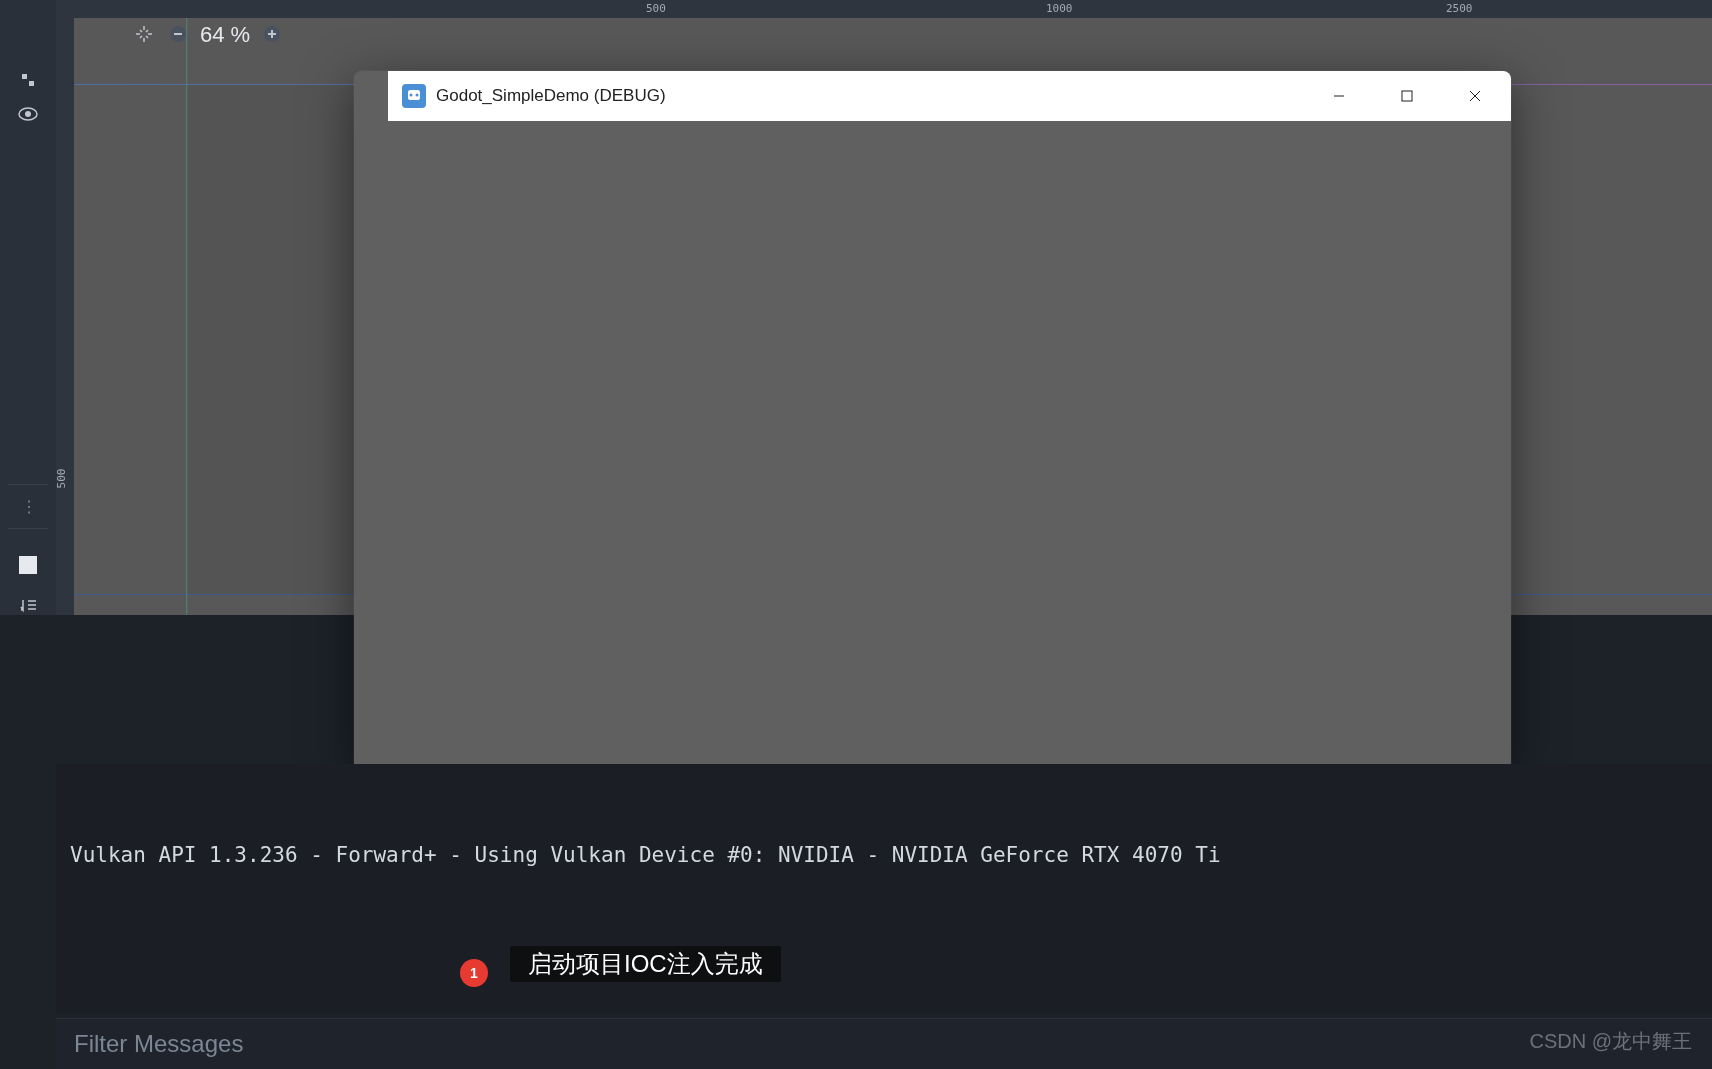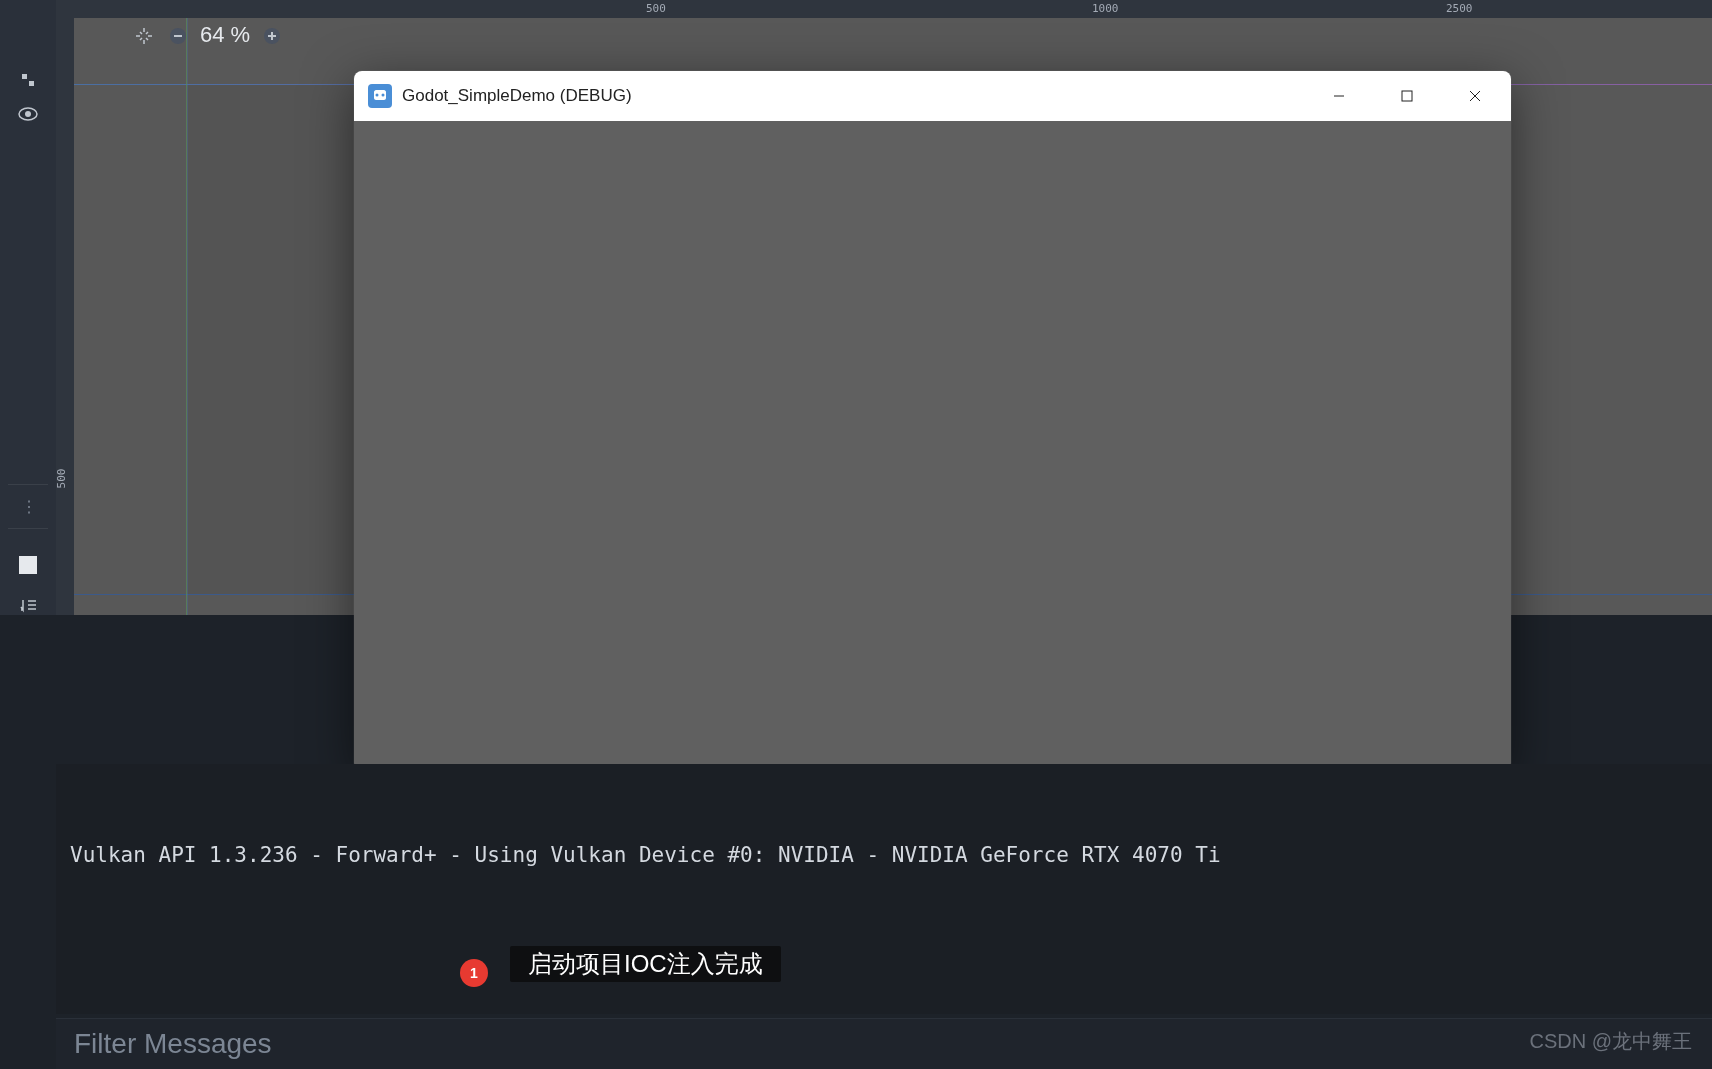--- a/index.html
+++ b/index.html
@@ -41,39 +41,40 @@
       background: #2f353e; color: #a4abb6; font-size: 11px;
       font-family: monospace;
     }
     .ruler-mark-l {
       position: absolute; left: -4px; transform: rotate(-90deg);
       transform-origin: center;
     }
 
     .zoom-controls {
       position: absolute; left: 76px; top: 22px; display: flex;
-      align-items: flex-end; gap: 10px; color: #e6e9ed;
+      align-items: flex-start; gap: 10px; color: #e6e9ed;
     }
     .zoom-btn { width: 24px; height: 24px; color: #c0c6ce; cursor: pointer;
       display: flex; align-items: center; justify-content: center; }
     .zoom-text { font-size: 22px; font-weight: 500; color: #e6e9ed; }
 
     .guide-h { position: absolute; left: 18px; width: 100%; height: 1px;
       background: linear-gradient(90deg,#4a6fa2,#8b5fa2); top: 84px; }
     .guide-h2 { position: absolute; left: 18px; width: 100%; height: 1px;
       background: #3c5a8a; top: 594px; }
     .guide-v { position: absolute; top: 18px; height: 100%; width: 1px;
       background: #5a8a5a; left: 130px; opacity: .7; }
     .guide-v2 { position: absolute; top: 18px; height: 100%; width: 1px;
       background: #4a6fa2; left: 131px; opacity:.4; }
 
     .game-window {
       position: absolute; left: 354px; top: 71px; width: 1157px; height: 700px;
       background: #606060; border-radius: 8px; overflow: hidden;
       box-shadow: 0 12px 50px rgba(0,0,0,0.5), 0 0 0 1px rgba(255,255,255,0.05);
+      padding-left: 34px;
     }
     .gw-titlebar {
       height: 50px; background: #ffffff; display: flex; align-items: center;
       padding: 0 14px; gap: 10px;
     }
     .gw-icon {
       width: 24px; height: 24px; background: #4a8ed6; border-radius: 4px;
       display: flex; align-items: center; justify-content: center;
       color: #fff; font-size: 14px;
     }
@@ -90,21 +91,21 @@
       white-space: pre;
     }
     .output-line { white-space: pre; }
     .filter-bar {
       position: absolute; left: 56px; top: 1018px; width: 1656px; height: 51px;
       background: #1f242c; display: flex; align-items: center;
       padding: 0 18px; border-top: 1px solid #2a3039;
     }
     .filter-input {
       background: transparent; border: none; outline: none;
-      color: #c4b5fd; font-size: 28px; width: 400px;
+      color: #c4b5fd; font-size: 24px; width: 400px;
     }
     .filter-input::placeholder { color: #7c8694; }
 
     .annotation-badge {
       position: absolute; width: 28px; height: 28px; background: #e73a31;
       border-radius: 50%; color: #fff; font-size: 14px; font-weight: bold;
       display: flex; align-items: center; justify-content: center;
       left: 460px; top: 959px;
     }
     .annotation-label {
@@ -143,21 +144,21 @@
     <svg width="20" height="16" viewBox="0 0 20 16">
         <path d="M5 3v10l-2-3M3 13h2M10 4h8M10 8h8M10 12h8" stroke="#c0c6ce" stroke-width="1.5" fill="none"></path>
       </svg>
   </div>
 </div>
 
 <div class="viewport">
   <div class="viewport-darker"></div>
   <div class="ruler-top">
     <span class="ruler-mark-t" style="left:590px">500</span>
-    <span class="ruler-mark-t" style="left:1036px">1000</span>
+    <span class="ruler-mark-t" style="left:990px">1000</span>
     <span class="ruler-mark-t" style="left:1390px">2500</span>
   </div>
   <div class="ruler-left">
     <span class="ruler-mark-l" style="top:472px">500</span>
   </div>
 
   <div class="guide-h"></div>
   <div class="guide-h2"></div>
   <div class="guide-v"></div>
   <div class="guide-v2"></div>

